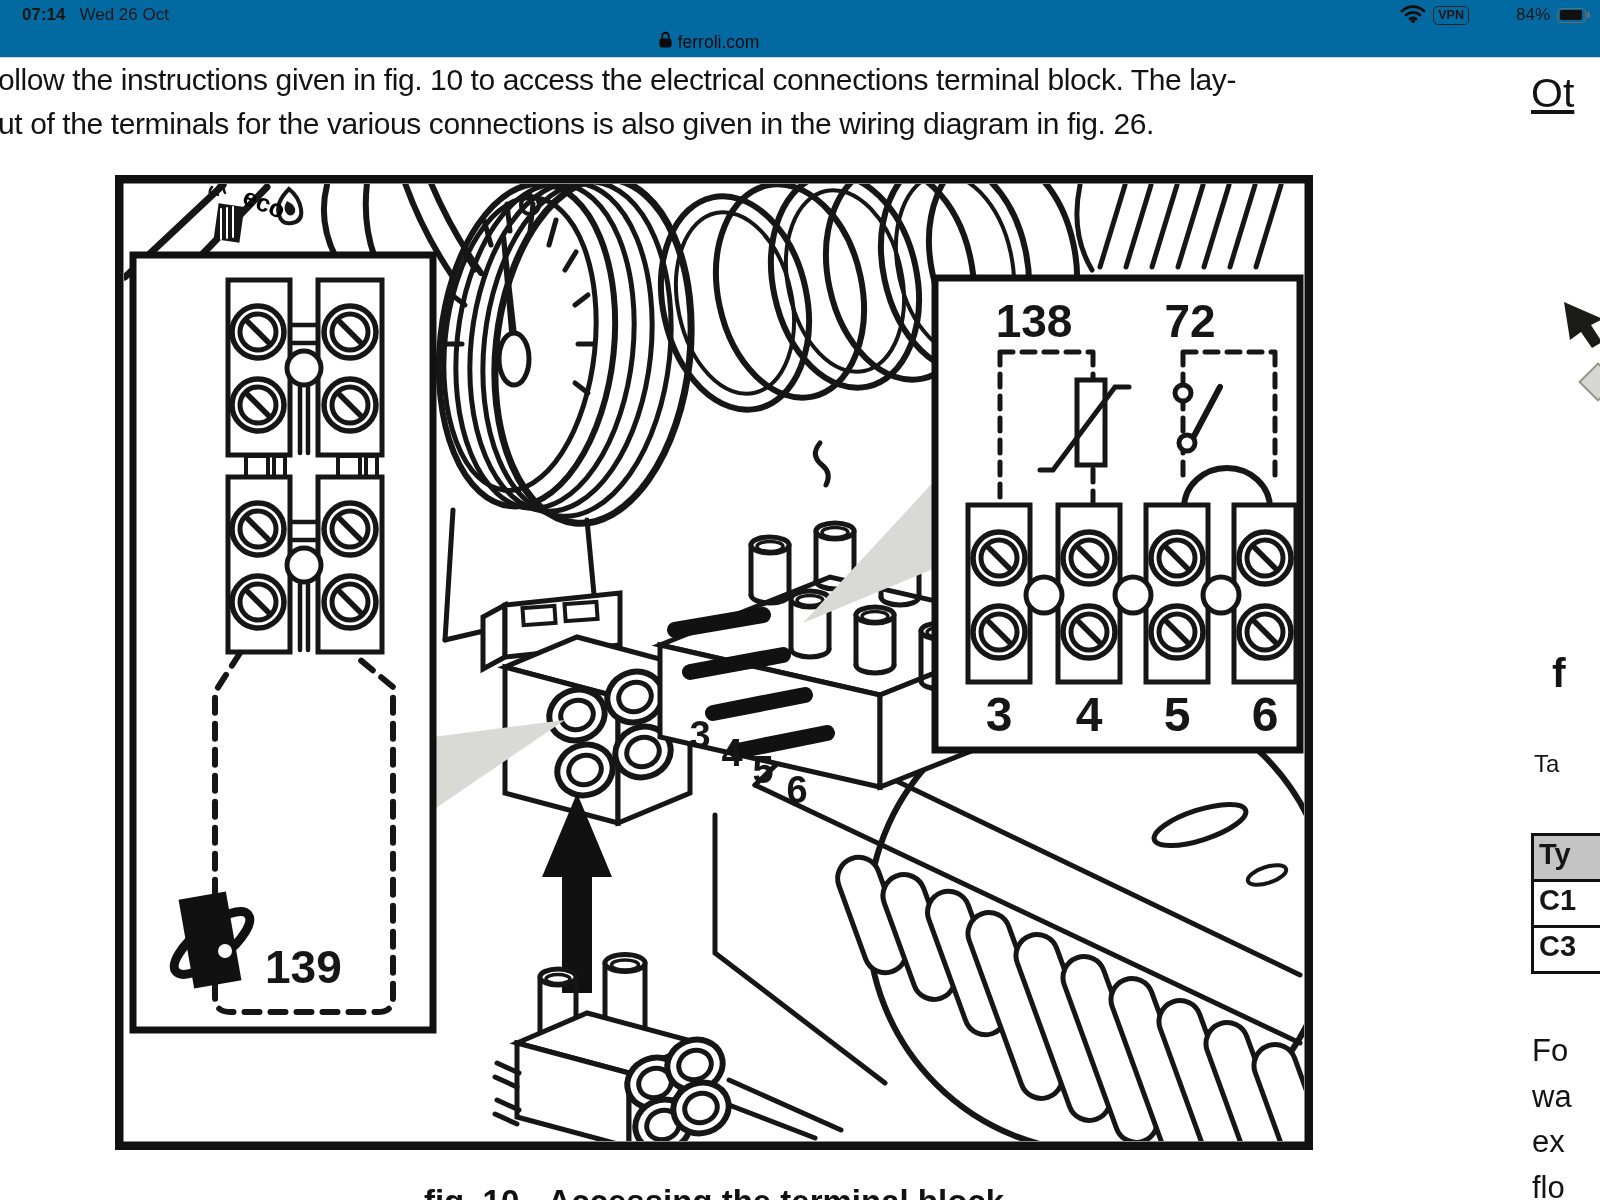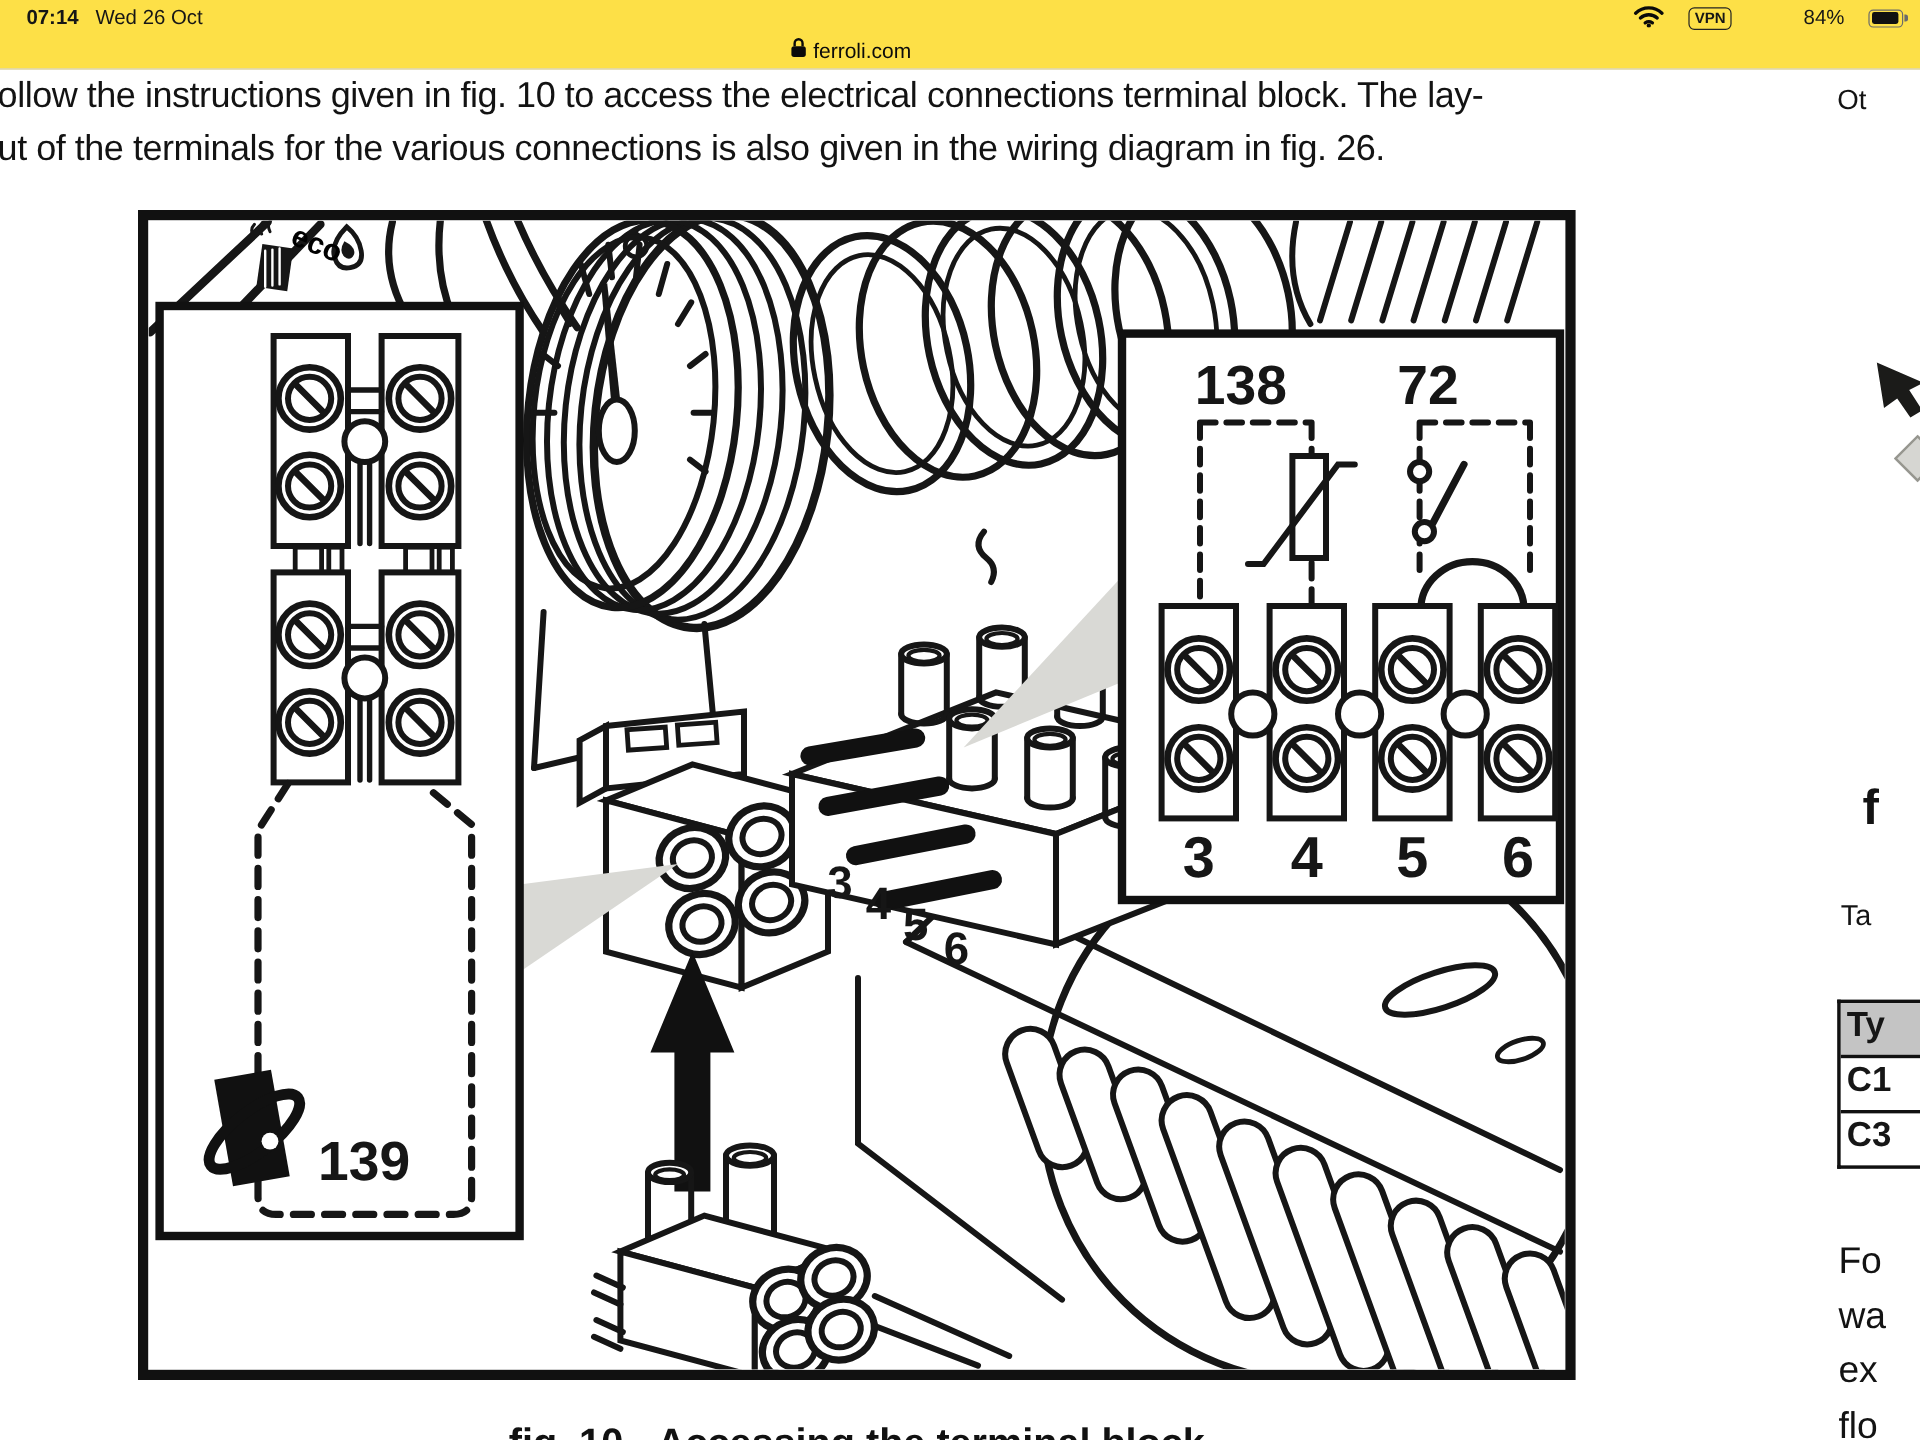--- a/index.html
+++ b/index.html
@@ -1,25 +1,25 @@
 <!DOCTYPE html>
 <html><head>
 <meta charset="utf-8">
 <style>
   html,body{margin:0;padding:0;background:#fff;}
   body{width:1600px;height:1200px;overflow:hidden;position:relative;
        font-family:"Liberation Sans", sans-serif;color:#161616;}
   
-  .chrome{position:absolute;left:0;top:0;width:1600px;height:57px;background:#fde047;
+  .chrome{position:absolute;left:0;top:0;width:1600px;height:57px;background:#0369a1;
           border-bottom:1px solid #d5d5d7;}
   .statusbar{position:absolute;left:0;top:0;width:1600px;height:28px;}
   .sb-left{position:absolute;left:22px;top:5px;font-size:17px;display:flex;gap:14px;}
   .sb-time{font-weight:700;}
   .sb-date{font-weight:500;}
-  .sb-right{position:absolute;right:14px;top:4px;display:flex;align-items:center;gap:20px;height:22px;}
+  .sb-right{position:absolute;right:14px;top:4px;display:flex;align-items:center;gap:7px;height:22px;}
   .vpn-badge{border:1.8px solid #222;border-radius:5px;font-size:12.5px;font-weight:600;
              padding:1px 4px 0 4px;height:16px;line-height:15px;}
   .batt-pct{font-size:17px;margin-left:40px;}
   .battery{position:relative;width:27px;height:13px;border:1.6px solid #6b6b6b;border-radius:4px;}
   .battery .fill{position:absolute;left:1.5px;top:1.5px;bottom:1.5px;width:82%;background:#111;border-radius:2px;}
   .battery .nub{position:absolute;right:-4.5px;top:3.5px;width:2.5px;height:6px;background:#6b6b6b;
                 border-radius:0 2px 2px 0;}
   .addressbar{position:absolute;left:0;top:28px;width:1418px;height:28px;
               display:flex;align-items:center;justify-content:center;gap:6px;font-size:17.5px;color:#0b0b0b;}
   
@@ -75,21 +75,21 @@
     </span>
     <span>ferroli.com</span>
   </div>
 </div>
 
 <div class="doc-text">
   <div>ollow the instructions given in fig. 10 to access the electrical connections terminal block. The lay-</div>
   <div>ut of the terminals for the various connections is also given in the wiring diagram in fig. 26.</div>
 </div>
 
-<div class="frag" style="left:1531px;top:70px;font-size:23px;">Ot</div>
+<div class="frag" style="left:1531px;top:70px;font-size:41px;text-decoration:underline;">Ot</div>
 <div class="cursor-arrow">
   <svg width="48" height="56" viewBox="0 0 48 56">
     <polygon points="6,4 45,21 33,27 44,44 34,50 23,34 12,42" fill="#1b1b19"></polygon>
   </svg>
 </div>
 <div class="diamond"></div>
 <div class="frag" style="left:1552px;top:650px;font-size:41px;font-weight:700;">f</div>
 <div class="frag" style="left:1534px;top:750px;font-size:24px;font-weight:400;">Ta</div>
 <div class="rc-table">
   <div class="rc-row head">Ty</div>

